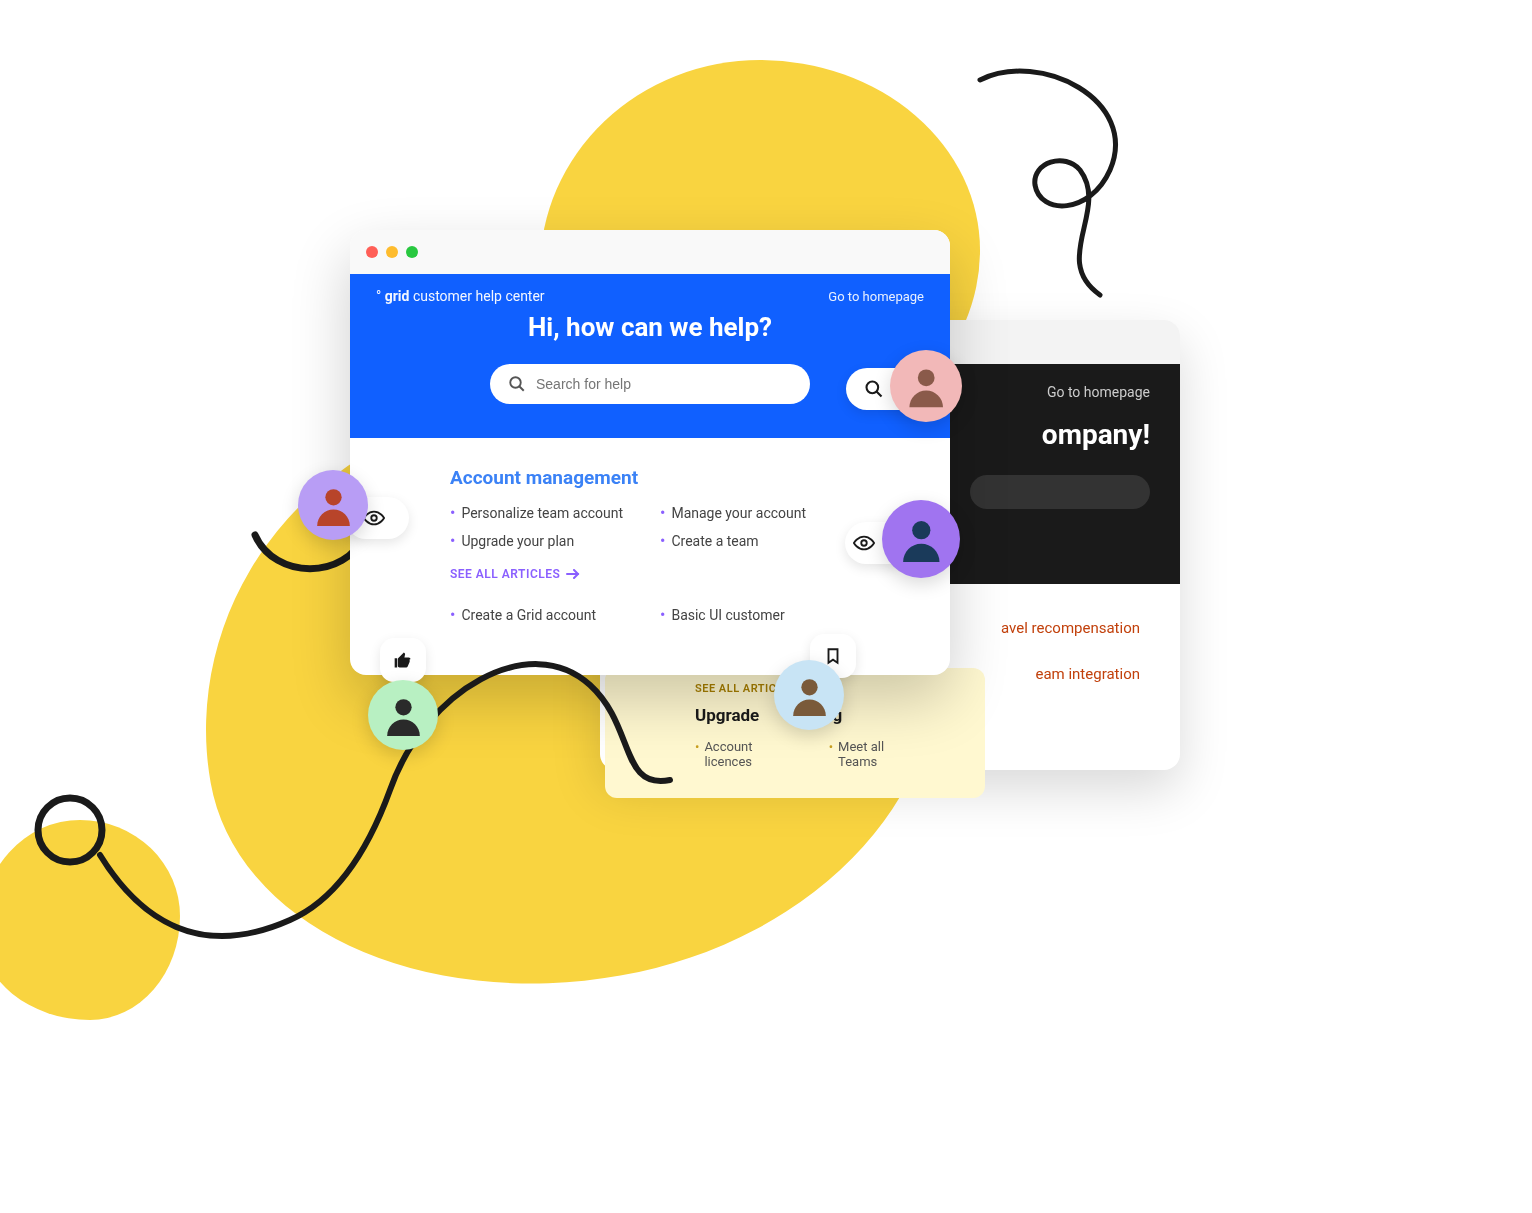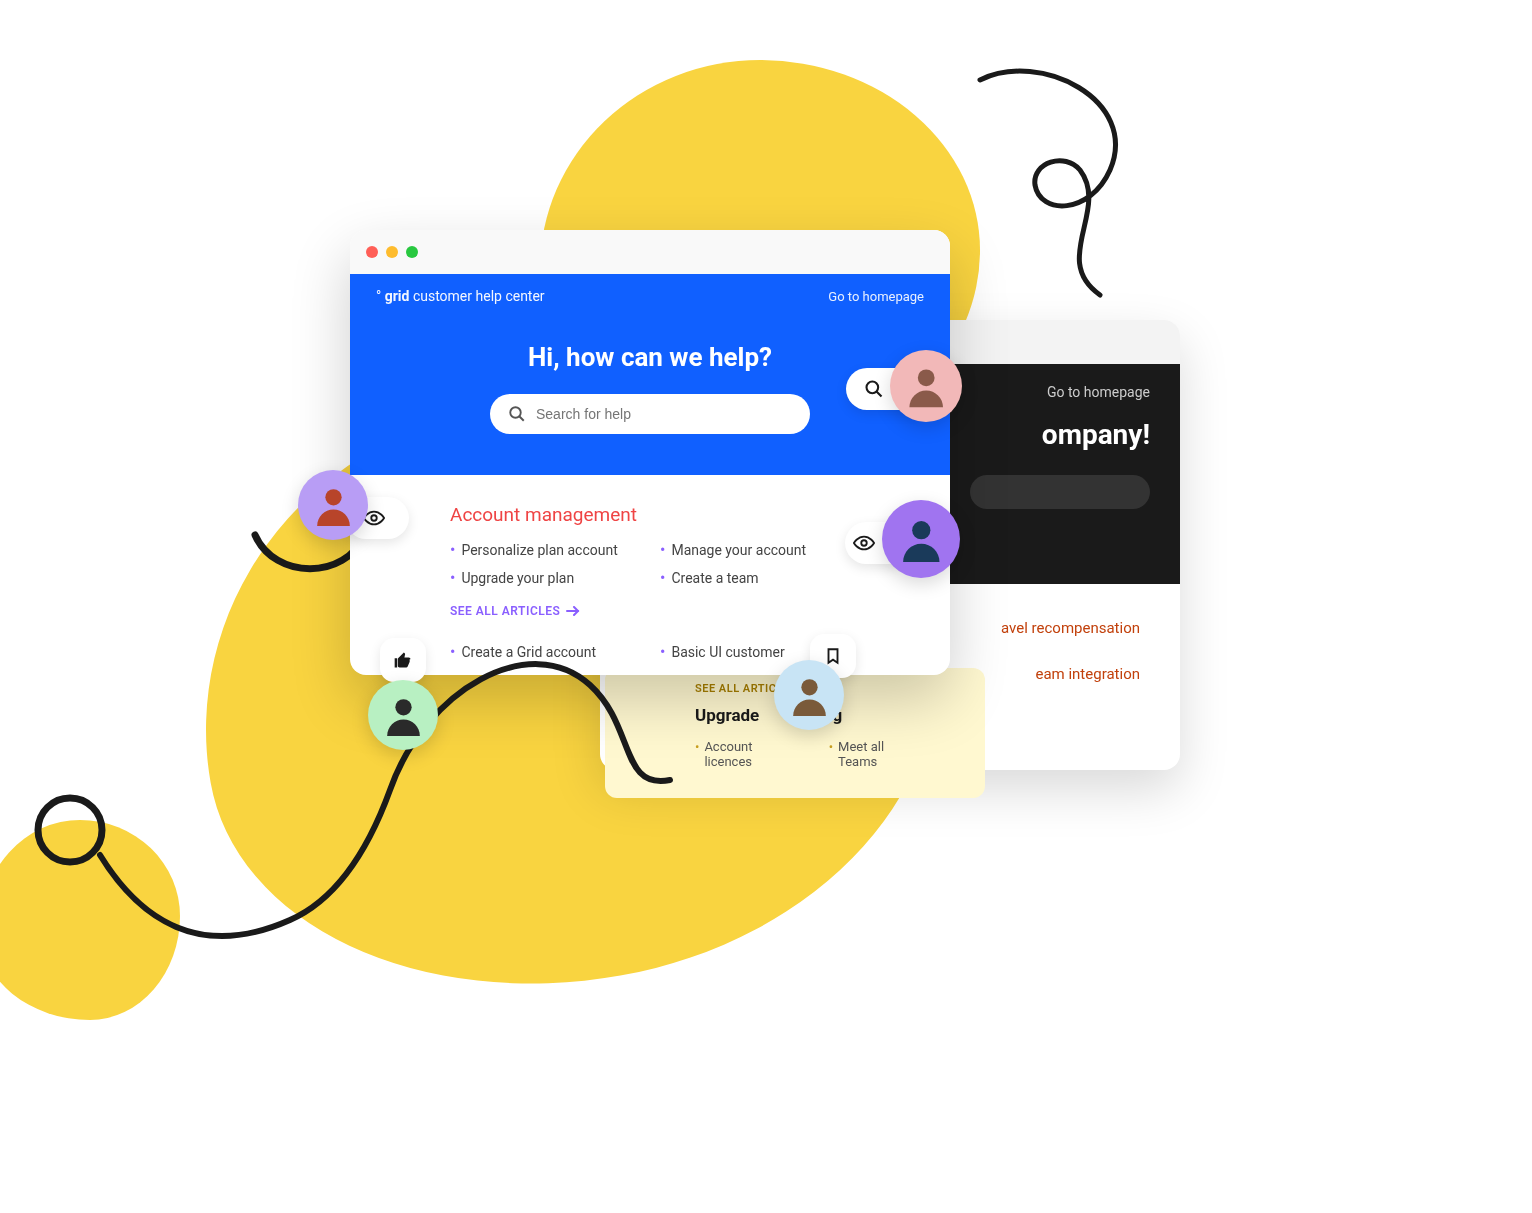--- a/index.html
+++ b/index.html
@@ -152,59 +152,59 @@
     .header-blue {
       background: #1060ff;
       color: #fff;
       padding: 14px 26px 34px;
     }
     .header-top {
       display: flex;
       justify-content: space-between;
       align-items: flex-end;
       font-size: 14px;
-      margin-bottom: 38px;
+      margin-bottom: 8px;
     }
     .logo-text { font-weight: 400; opacity: 0.95; }
     .logo-text b { font-weight: 700; }
     .home-link { font-size: 13px; opacity: 0.9; cursor: pointer; }
     .heading-blue {
       text-align: center;
       font-size: 26px;
       font-weight: 700;
       margin-bottom: 22px;
     }
     .searchbar {
       width: 320px;
       height: 40px;
       background: #fff;
       border-radius: 24px;
-      margin: 7px auto;
+      margin: 0 auto;
       display: flex;
       align-items: center;
       padding: 4px 18px;
       gap: 10px;
     }
     .searchbar svg { flex-shrink: 0; }
     .searchbar input {
       border: none;
       outline: none;
       font-size: 14px;
       color: #666;
       flex: 1;
       background: transparent;
     }
 
     .content {
       padding: 28px 100px 20px;
     }
     .section-title {
       font-size: 19px;
-      font-weight: 400;
-      color: #ef4444;
+      font-weight: 700;
+      color: #3b82f6;
       margin-bottom: 16px;
     }
     .article-grid {
       display: grid;
       grid-template-columns: 1fr 1fr;
       gap: 12px 20px;
       margin-bottom: 14px;
     }
     .article-item {
       font-size: 14px;
@@ -391,21 +391,21 @@
         <line x1="15" y1="15" x2="21" y2="21"></line>
       </svg>
       <input type="text" placeholder="Search for help" style="">
     </div>
   </div>
   <div class="content">
     <div class="section-title">Account management</div>
     <div class="article-grid">
       <div class="article-item">
           <span class="bullet">•</span>
-          <span>Personalize plan account</span>
+          <span>Personalize team account</span>
         </div>
       <div class="article-item">
           <span class="bullet">•</span>
           <span>Manage your account</span>
         </div>
       <div class="article-item">
           <span class="bullet">•</span>
           <span>Upgrade your plan</span>
         </div>
       <div class="article-item">

